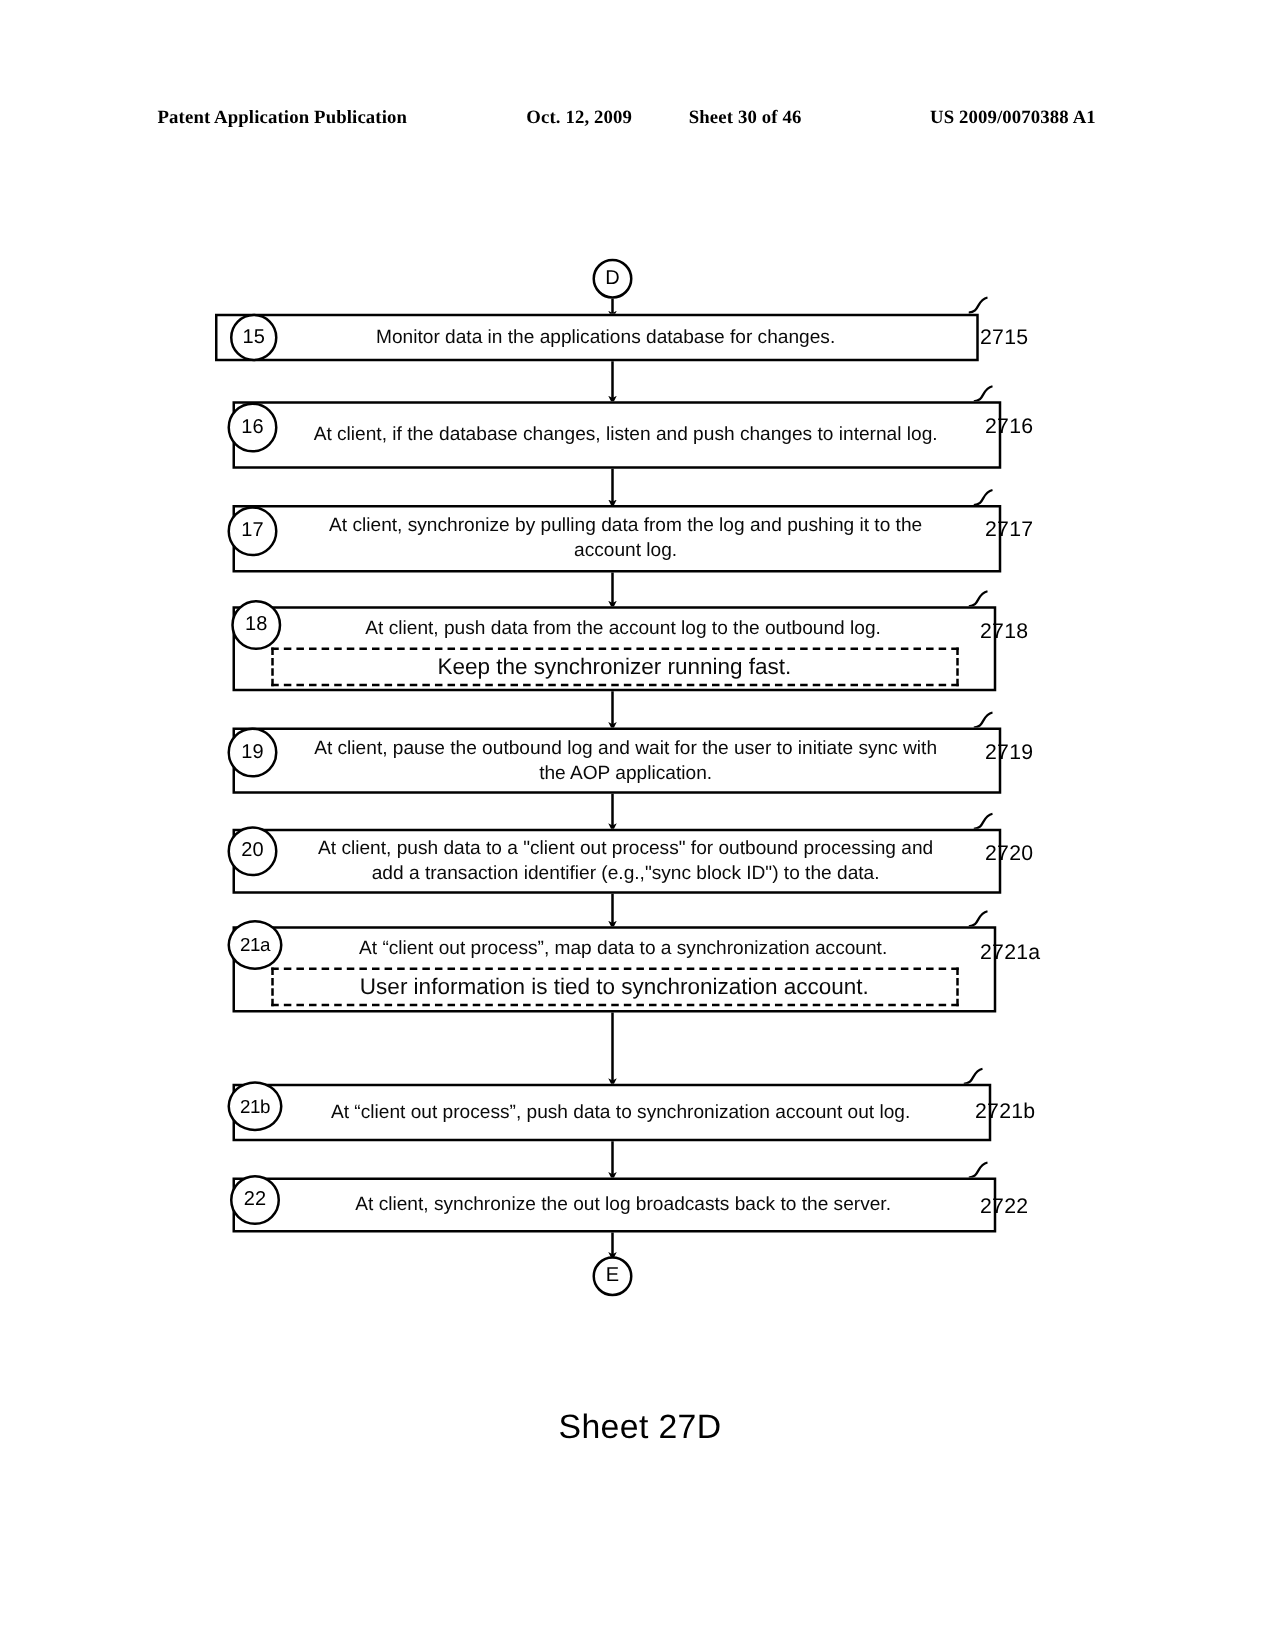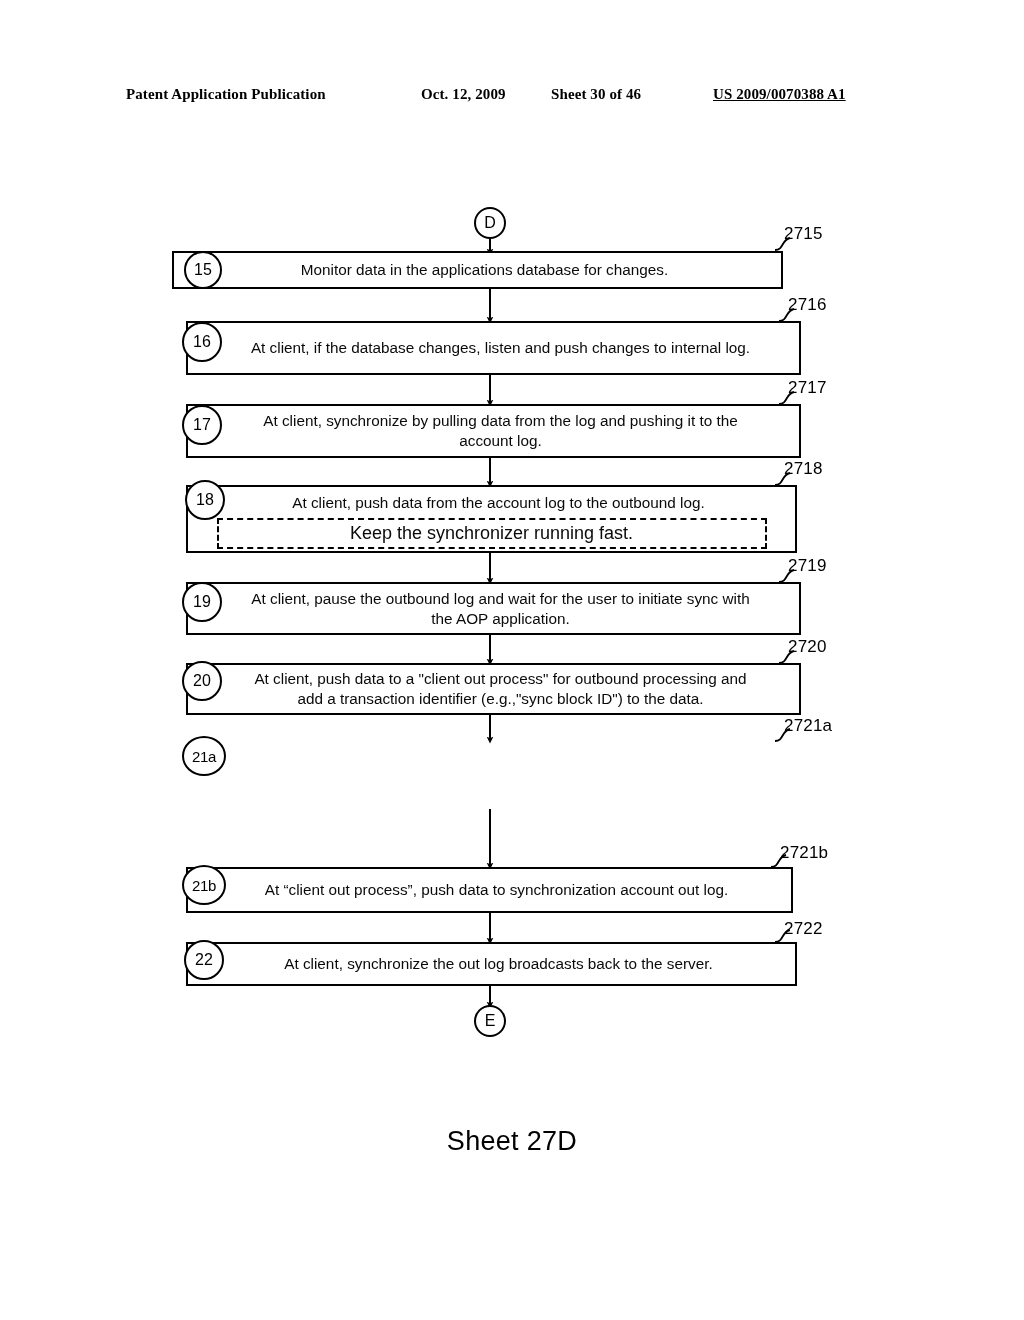--- a/index.html
+++ b/index.html
@@ -26,21 +26,21 @@
     height: 26px;
     font-family: "Liberation Serif", serif;
     font-weight: bold;
     font-size: 15px;
     letter-spacing: 0.1px;
     white-space: nowrap;
   }
   #page-header .hdr-pub   { position: absolute; left: 126px;  top: 0; }
   #page-header .hdr-date  { position: absolute; left: 421px;  top: 0; }
   #page-header .hdr-sheet { position: absolute; left: 551px;  top: 0; }
-  #page-header .hdr-num   { position: absolute; left: 713px;  top: 0; text-decoration: underline; }
+  #page-header .hdr-num   { position: absolute; left: 744px;  top: 0; }
 
   
   #flow-canvas {
     position: absolute;
     left: 0;
     top: 0;
     width: 1024px;
     height: 1320px;
   }
   #flow-svg {
@@ -123,20 +123,21 @@
   }
 
   
   .ref-label {
     position: absolute;
     font-family: "Liberation Sans", sans-serif;
     font-size: 17px;
     color: #000;
     white-space: nowrap;
     letter-spacing: 0.2px;
+    margin-top: 36px;
   }
 
   
   #figure-caption {
     position: absolute;
     left: 0;
     top: 1126px;
     width: 1024px;
     text-align: center;
     font-family: "Liberation Sans", sans-serif;
@@ -241,20 +242,24 @@
   <div class="ref-label" style="left:788px; top:556px;">2719</div>
 
   <div class="step-box" style="left:186px; top:663px; width:615px; height:52px;">
     <div class="step-text">At client, push data to a "client out process" for outbound processing and add a transaction identifier  (e.g.,"sync block ID") to the data.</div>
   </div>
   <div class="step-bubble" style="left:182px; top:661px; width:40px; height:40px;">
     <span>20</span>
   </div>
   <div class="ref-label" style="left:788px; top:637px;">2720</div>
 
+  <div class="step-box" style="left:186px; top:741px; width:611px; height:69px; justify-content:flex-start; padding-top:6px;">
+    <div class="step-text">At “client out process”, map data to a synchronization account.</div>
+    <div class="substep-note">User information is tied to synchronization account.</div>
+  </div>
   <div class="step-bubble wide" style="left:182px; top:736px; width:44px; height:40px;">
     <span>21a</span>
   </div>
   <div class="ref-label" style="left:784px; top:716px;">2721a</div>
 
   <div class="step-box" style="left:186px; top:867px; width:607px; height:46px;">
     <div class="step-text">At “client out process”, push data to synchronization account out log.</div>
   </div>
   <div class="step-bubble wide" style="left:182px; top:865px; width:44px; height:40px;">
     <span>21b</span>

